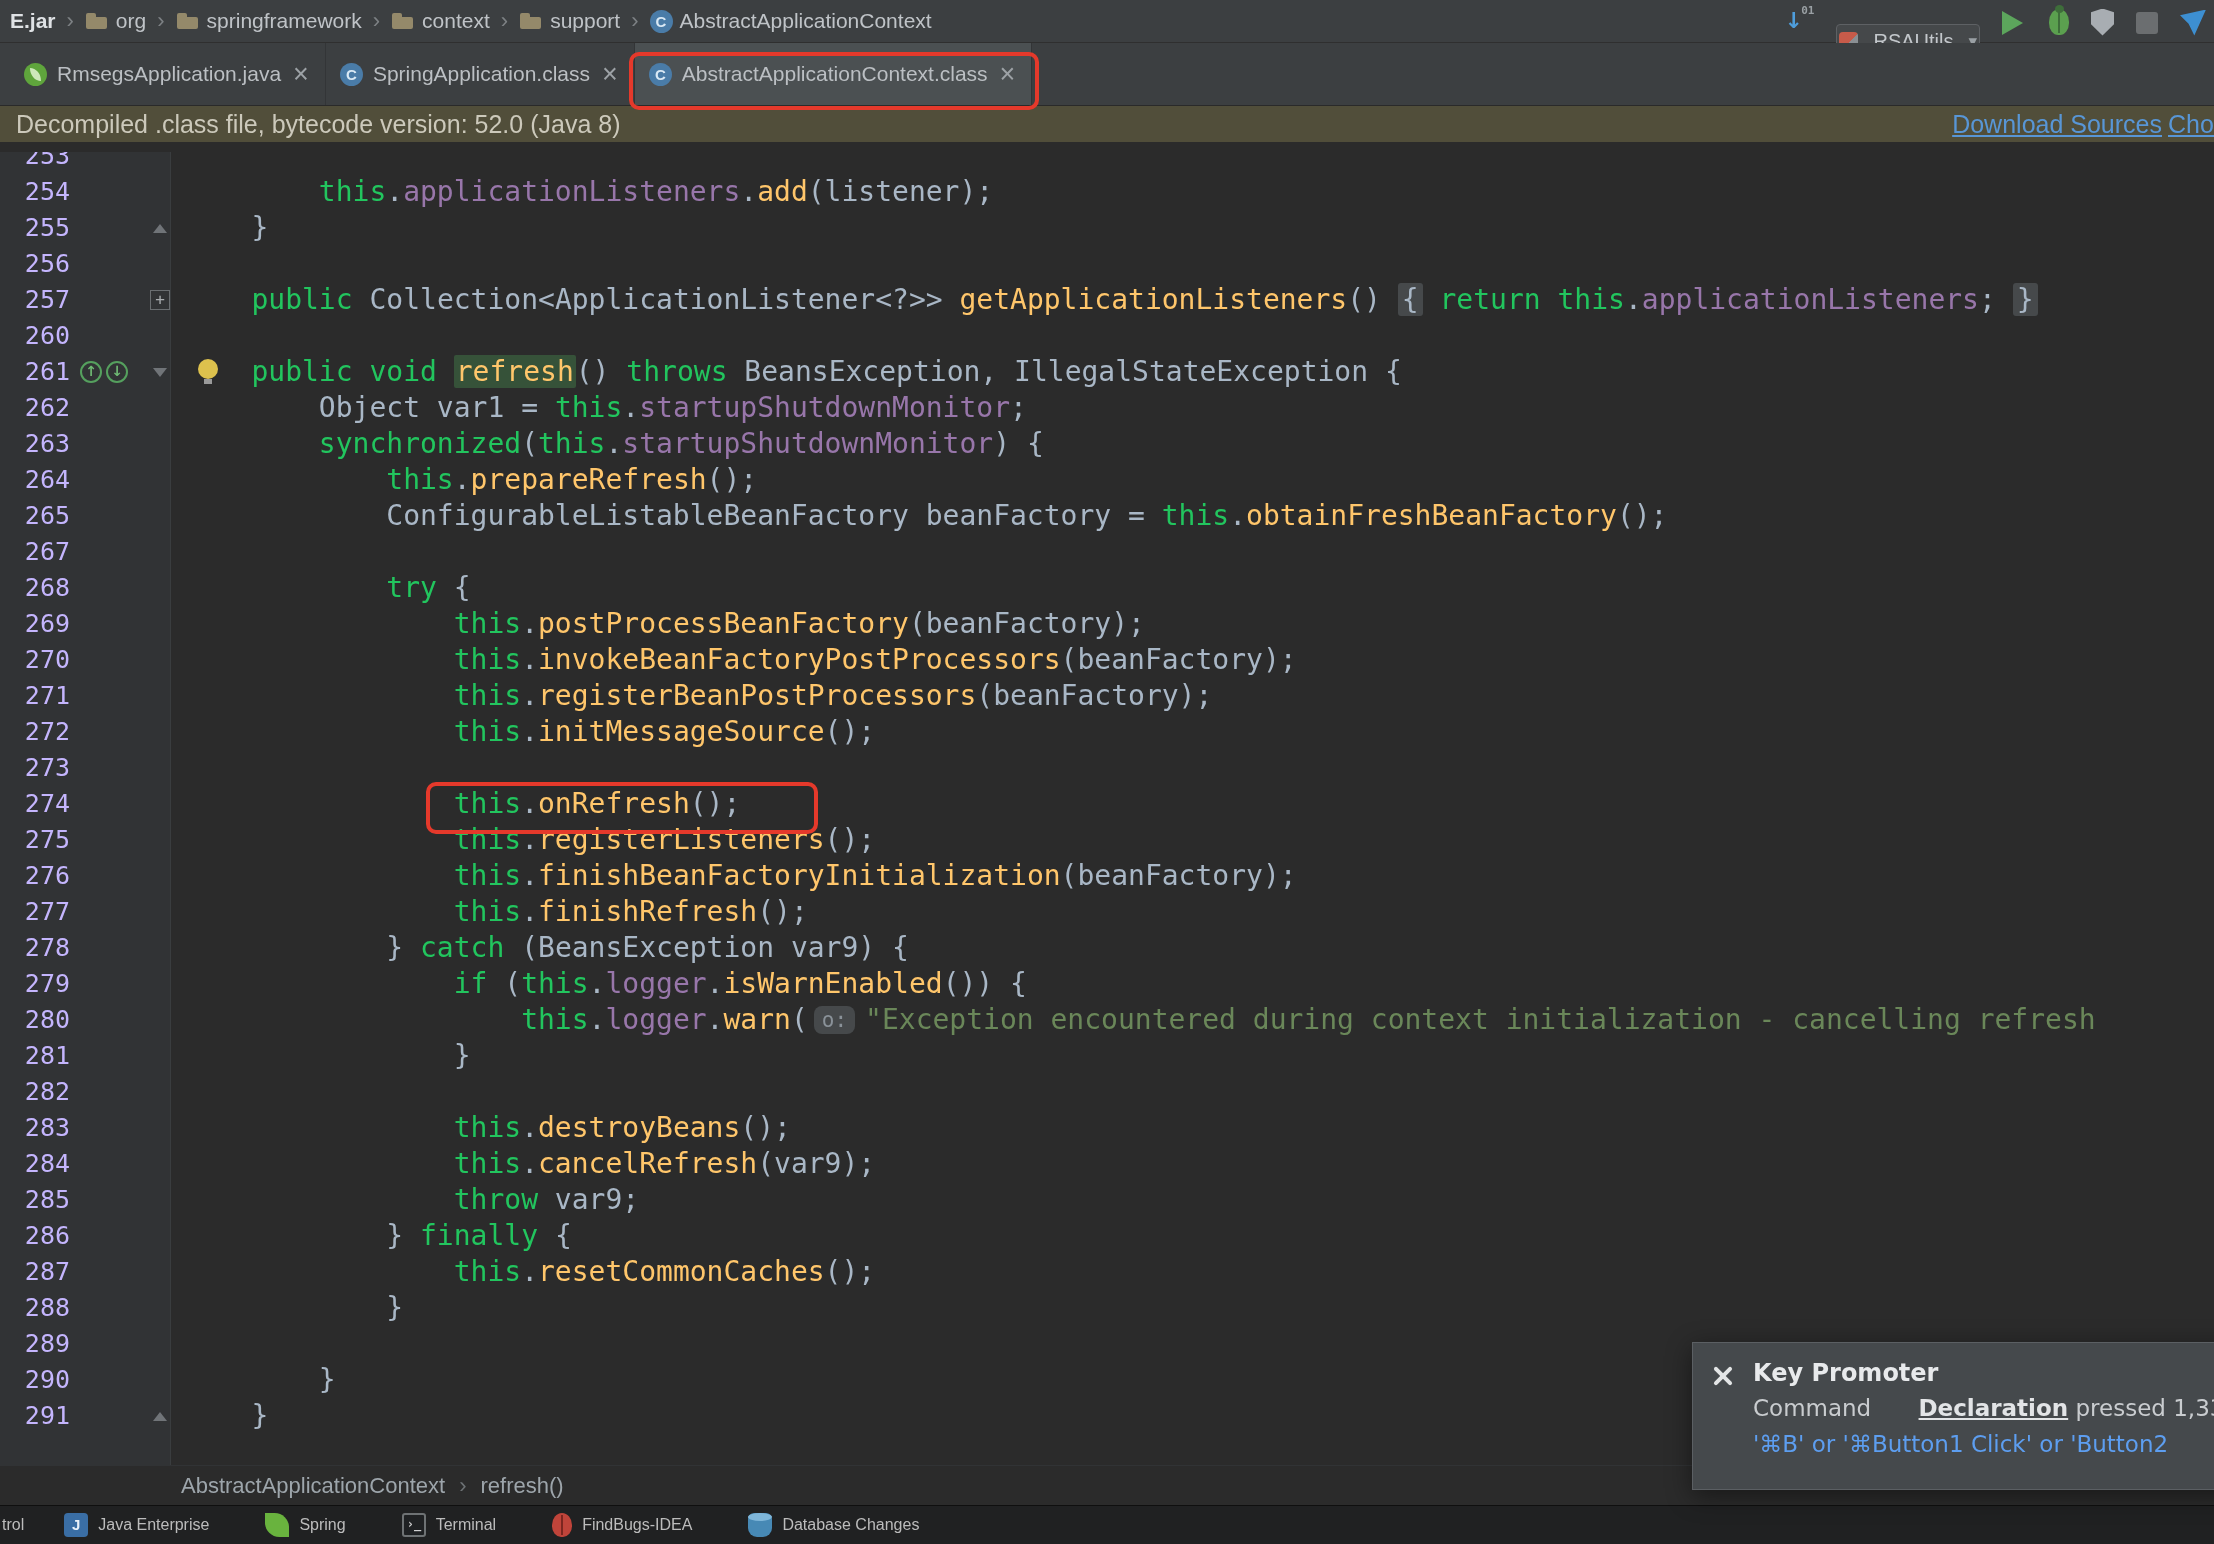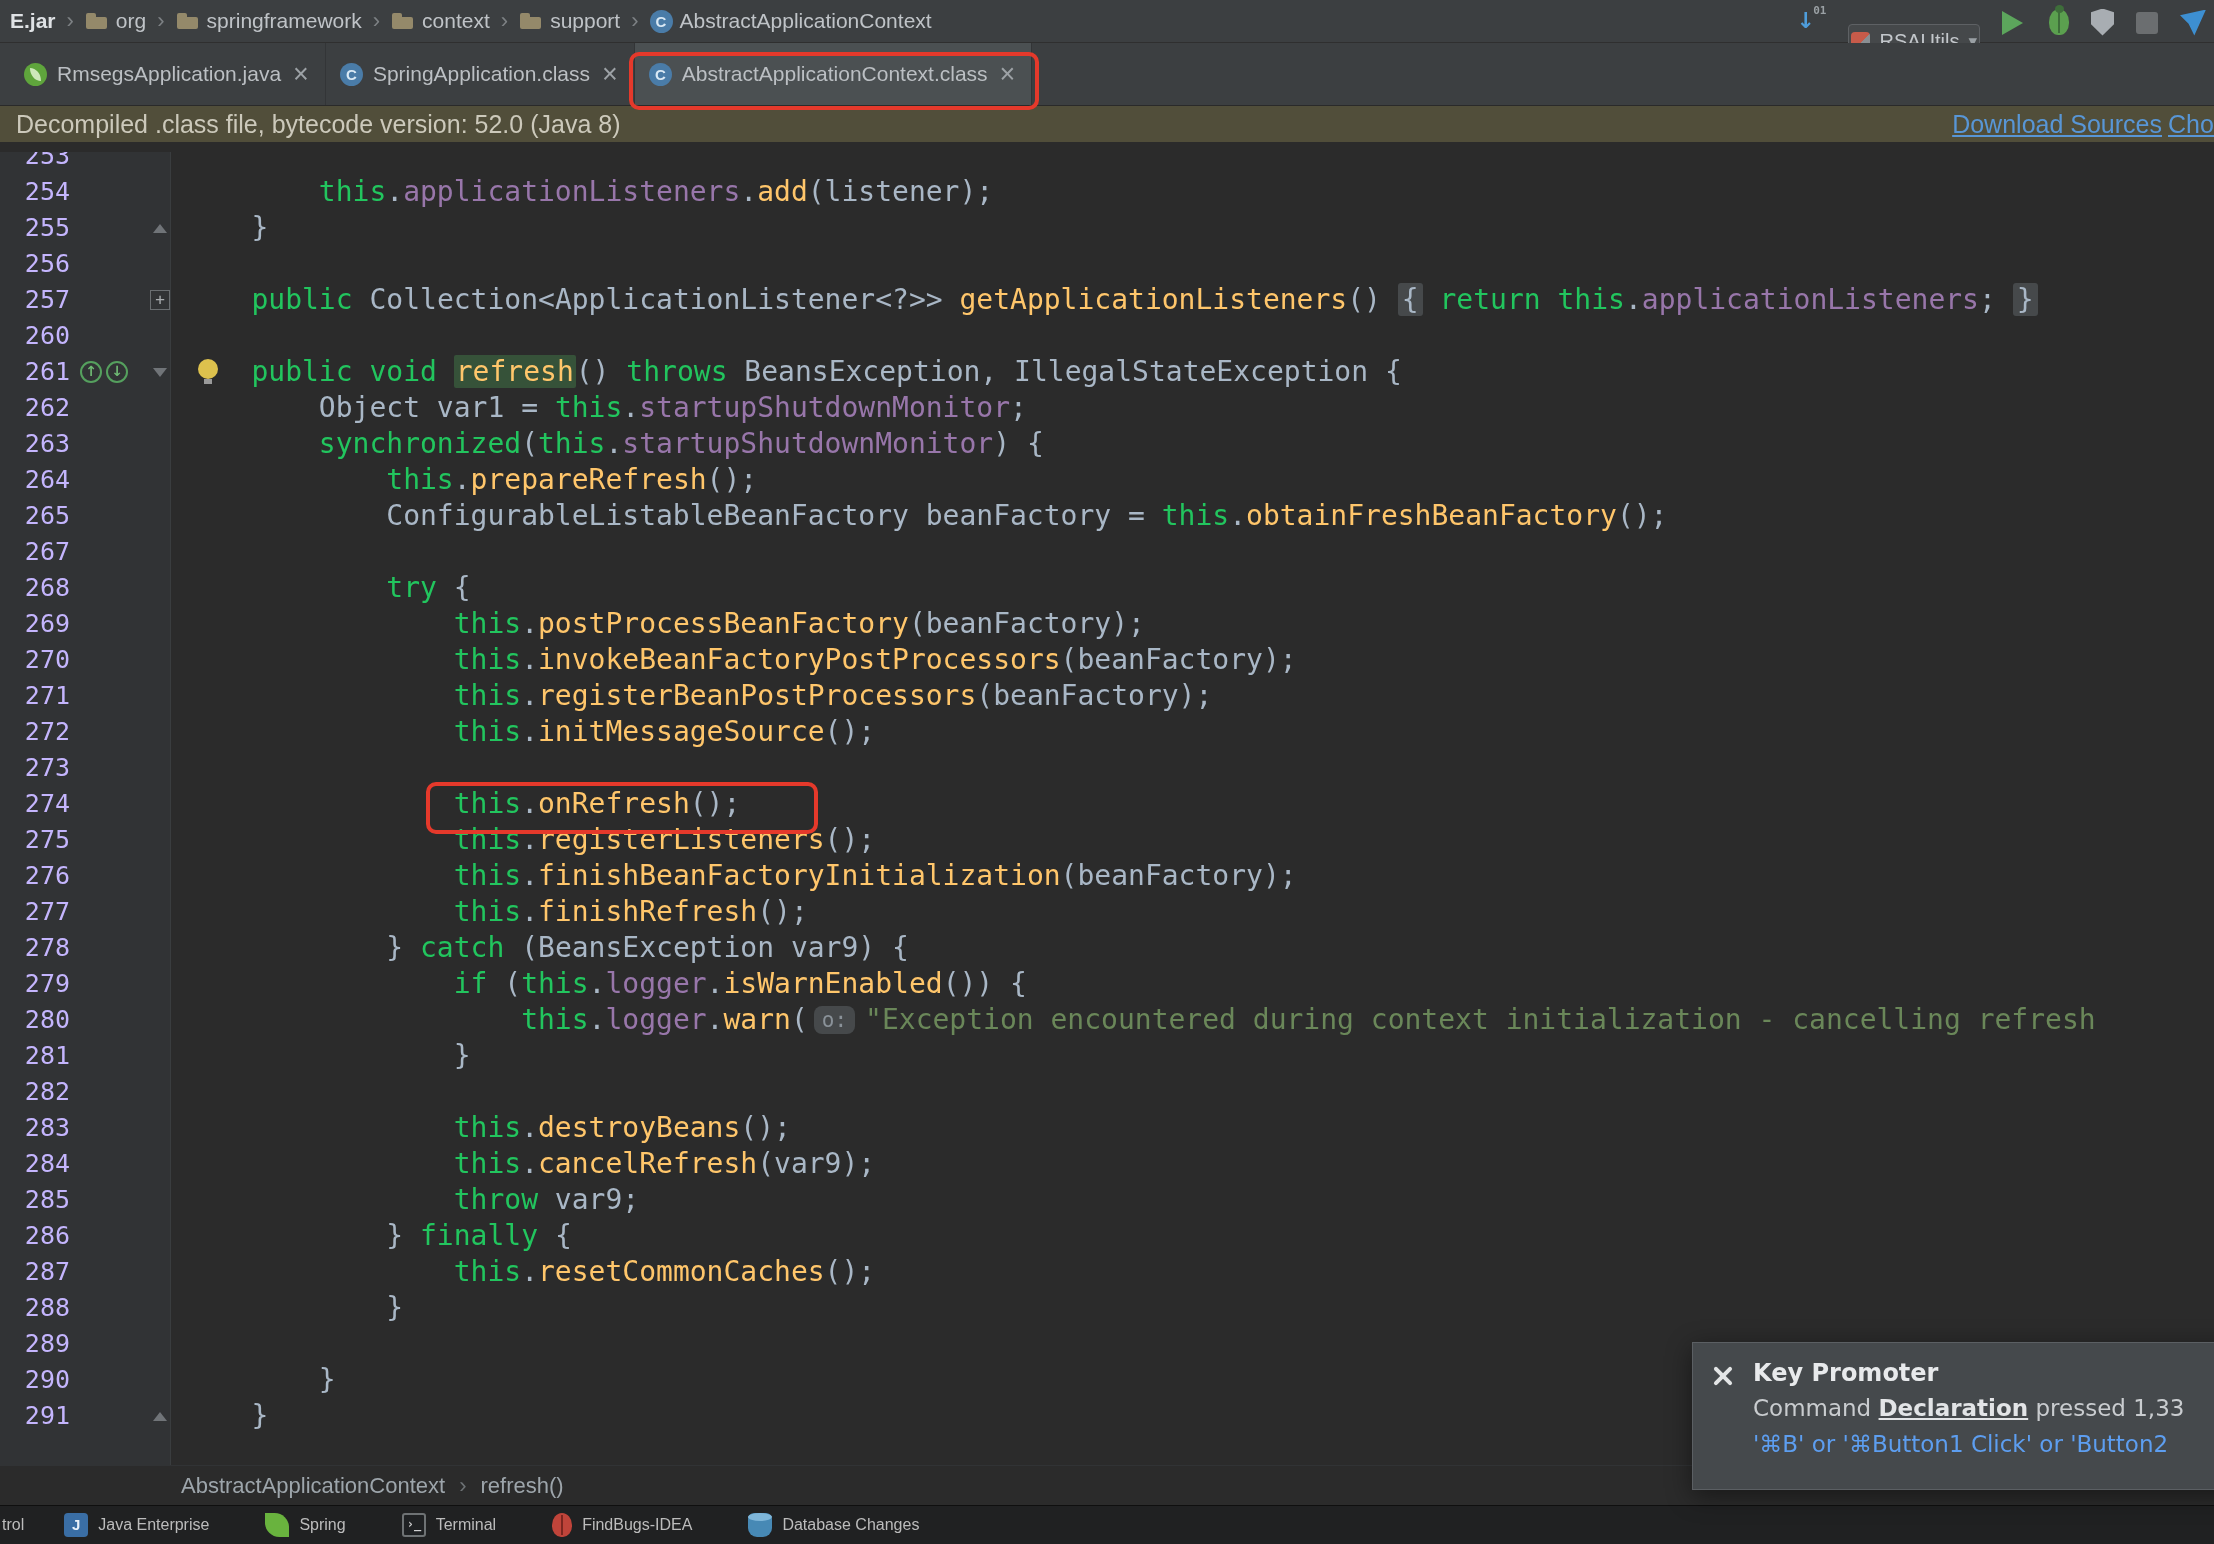--- a/index.html
+++ b/index.html
@@ -19,21 +19,21 @@
   .ico-class{width:23px;height:23px;border-radius:50%;background:#4a7ca8;color:#d9e9f5;
              font:bold 15px/23px "Liberation Sans",sans-serif;text-align:center;}
   .ico-spring{width:23px;height:23px;border-radius:50%;background:#5fa53c;}
   .ico-spring::after{content:"";position:absolute;left:6px;top:5px;width:11px;height:13px;background:#cde8bb;border-radius:0 100% 0 100%;}
 
   .topbar-right{position:absolute;right:8px;top:0;height:42px;display:flex;align-items:center;gap:22px;}
   .tb-ico{width:30px;height:30px;position:relative;display:inline-block;}
   .ico-updown{font:bold 22px/30px "DejaVu Sans",sans-serif;color:#4e9ddb;text-align:left;}
   .ico-updown::before{content:"↓";}
   .ico-updown::after{content:"01";position:absolute;right:0px;top:-2px;font:bold 11px "DejaVu Sans Mono",monospace;color:#9aa0a4;}
-  .run-widget{display:flex;align-items:center;gap:9px;background:#45484a;border:1px solid #5e6164;border-radius:4px;
+  .run-widget{display:flex;align-items:center;gap:15px;background:#45484a;border:1px solid #5e6164;border-radius:4px;
               height:32px;padding:0 2px;color:#c3c7cb;font-size:20px;cursor:default;margin-top:40px;}
   .ico-runconf{width:19px;height:19px;border-radius:4px;background:linear-gradient(135deg,#c75b4a 55%,#8a8f93 55%);}
   .dd-arrow{color:#9aa0a4;font-size:17px;}
   .ico-play{width:0;height:0;border-left:21px solid #5CA55C;border-top:12px solid transparent;border-bottom:12px solid transparent;margin-top:3px;}
   .ico-bug{width:20px;height:26px;background:#5ba04f;border-radius:50% 50% 46% 46%;margin:2px 0 0 4px;}
   .ico-bug::before{content:"";position:absolute;left:6px;top:-4px;width:9px;height:8px;background:#3e6e3a;border-radius:50%;}
   .ico-bug::after{content:"";position:absolute;left:9px;top:2px;width:2px;height:22px;background:#3e6e3a;}
   .ico-shield{width:23px;height:27px;background:#a8adb2;clip-path:polygon(50% 0,100% 14%,100% 58%,50% 100%,0 58%,0 14%);margin-top:2px;}
   .ico-stop{width:22px;height:22px;background:#6b6e70;border-radius:3px;margin-top:4px;}
   .ico-plane{width:26px;height:26px;background:#3d8fd1;clip-path:polygon(0 22%,100% 0,55% 100%,33% 55%);margin-top:3px;}
@@ -111,21 +111,21 @@
   
   .notif{position:absolute;left:1692px;top:1342px;width:640px;height:148px;background:#45494c;border:1px solid #5b5f63;
          box-shadow:0 6px 24px rgba(0,0,0,.45);z-index:20;display:flex;padding:16px 0 0 16px;gap:18px;box-sizing:border-box;}
   .notif-x{width:26px;height:26px;position:relative;margin-top:4px;flex:none;cursor:pointer;}
   .notif-x::before,.notif-x::after{content:"";position:absolute;left:12px;top:1px;width:4px;height:24px;background:#e3e5e6;border-radius:2px;}
   .notif-x::before{transform:rotate(45deg);}
   .notif-x::after{transform:rotate(-45deg);}
   .notif-body{font-family:"DejaVu Sans",sans-serif;}
   .notif-title{font-size:24px;font-weight:bold;color:#e8eaec;margin-bottom:8px;}
   .notif-msg{font-size:23px;color:#c9cccf;white-space:nowrap;}
-  .notif-action{font-weight:bold;text-decoration:underline;color:#e2e4e6;cursor:pointer;}
+  .notif-action{font-weight:bold;text-decoration:underline;color:#e2e4e6;cursor:pointer;margin-left:40px;}
   .notif-shortcut{font-size:23px;color:#5d9ef0;margin-top:10px;white-space:nowrap;}
 </style>
 </head>
 <body>
 
 <div class="topbar">
   <div class="breadcrumbs">
       <span class="crumb bold">
         <span class="crumb-label">E.jar</span>
       </span>

